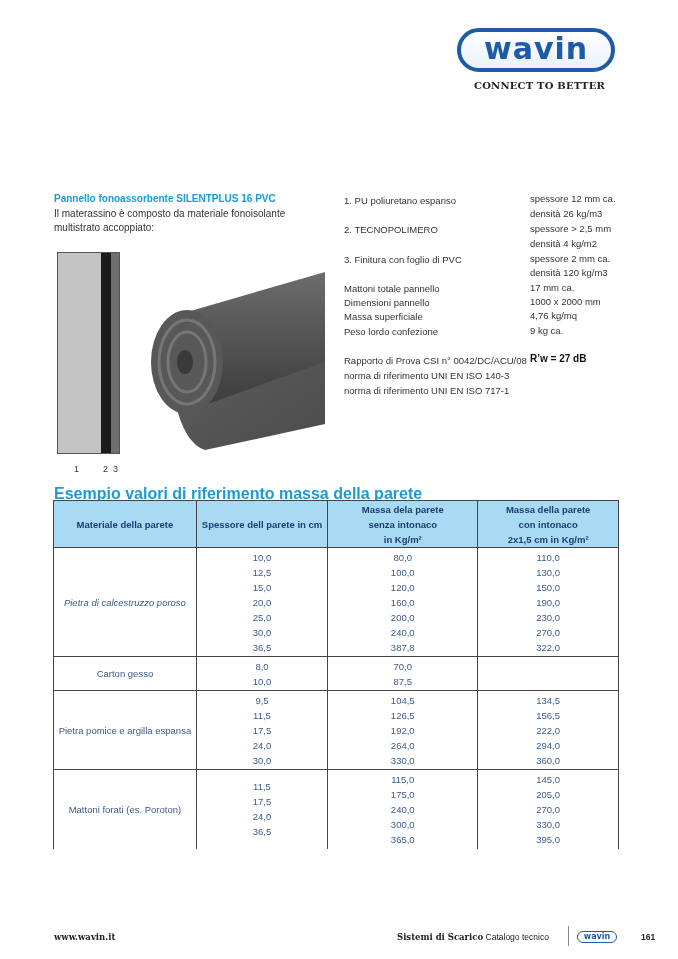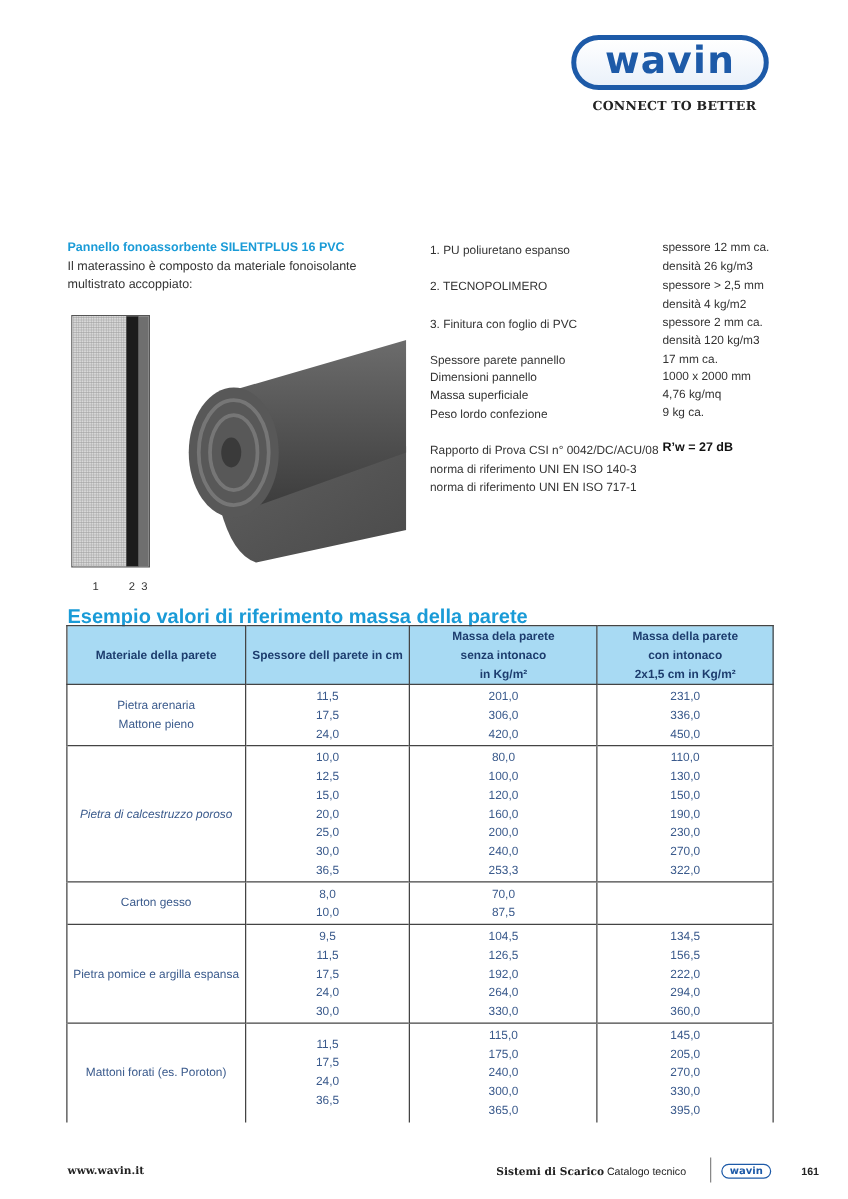--- a/index.html
+++ b/index.html
@@ -125,21 +125,21 @@
 
 <div class="spec" style="top:195px">1. PU poliuretano espanso</div>
 <div class="specv" style="top:193px">spessore 12 mm ca.</div>
 <div class="specv" style="top:208px">densità 26 kg/m3</div>
 <div class="spec" style="top:224px">2. TECNOPOLIMERO</div>
 <div class="specv" style="top:223px">spessore &gt; 2,5 mm</div>
 <div class="specv" style="top:238px">densità 4 kg/m2</div>
 <div class="spec" style="top:254px">3. Finitura con foglio di PVC</div>
 <div class="specv" style="top:253px">spessore 2 mm ca.</div>
 <div class="specv" style="top:267px">densità 120 kg/m3</div>
-<div class="spec" style="top:283px">Spessore parete pannello</div>
+<div class="spec" style="top:283px">Mattoni totale pannello</div>
 <div class="specv" style="top:282px">17 mm ca.</div>
 <div class="spec" style="top:297px">Dimensioni pannello</div>
 <div class="specv" style="top:296px">1000 x 2000 mm</div>
 <div class="spec" style="top:311px">Massa superficiale</div>
 <div class="specv" style="top:310px">4,76 kg/mq</div>
 <div class="spec" style="top:326px">Peso lordo confezione</div>
 <div class="specv" style="top:325px">9 kg ca.</div>
 
 <div class="spec" style="top:355px">Rapporto di Prova CSI n° 0042/DC/ACU/08</div>
 <div class="spec" style="top:370px">norma di riferimento UNI EN ISO 140-3</div>
@@ -163,61 +163,40 @@
       </th>
       <th class="c4">
         <div>Massa della parete</div>
           <div>con intonaco</div>
           <div>2x1,5 cm in Kg/m²</div>
       </th>
     </tr>
   </thead>
   <tbody id="tbody">
       <tr class="grp-start">
-        <td class="mat" style="height: 49px;">
-          <div>Pietra arenaria</div>
-          <div>Mattone pieno</div>
-        </td>
-        <td class="vals" style="height: 49px;">
-          <div>11,5</div>
-          <div>17,5</div>
-          <div>24,0</div>
-        </td>
-        <td class="vals" style="height: 49px;">
-          <div>201,0</div>
-          <div>306,0</div>
-          <div>420,0</div>
-        </td>
-        <td class="vals" style="height: 49px;">
-          <div>231,0</div>
-          <div>336,0</div>
-          <div>450,0</div>
-        </td>
-      </tr>
-      <tr class="grp-start">
         <td class="mat" style="height: 109px; font-style: italic;">
           <div>Pietra di calcestruzzo poroso</div>
         </td>
         <td class="vals" style="height: 109px;">
           <div>10,0</div>
           <div>12,5</div>
           <div>15,0</div>
           <div>20,0</div>
           <div>25,0</div>
           <div>30,0</div>
           <div>36,5</div>
         </td>
         <td class="vals" style="height: 109px;">
           <div>80,0</div>
           <div>100,0</div>
           <div>120,0</div>
           <div>160,0</div>
           <div>200,0</div>
           <div>240,0</div>
-          <div>253,3</div>
+          <div>387,8</div>
         </td>
         <td class="vals" style="height: 109px;">
           <div>110,0</div>
           <div>130,0</div>
           <div>150,0</div>
           <div>190,0</div>
           <div>230,0</div>
           <div>270,0</div>
           <div>322,0</div>
         </td>

